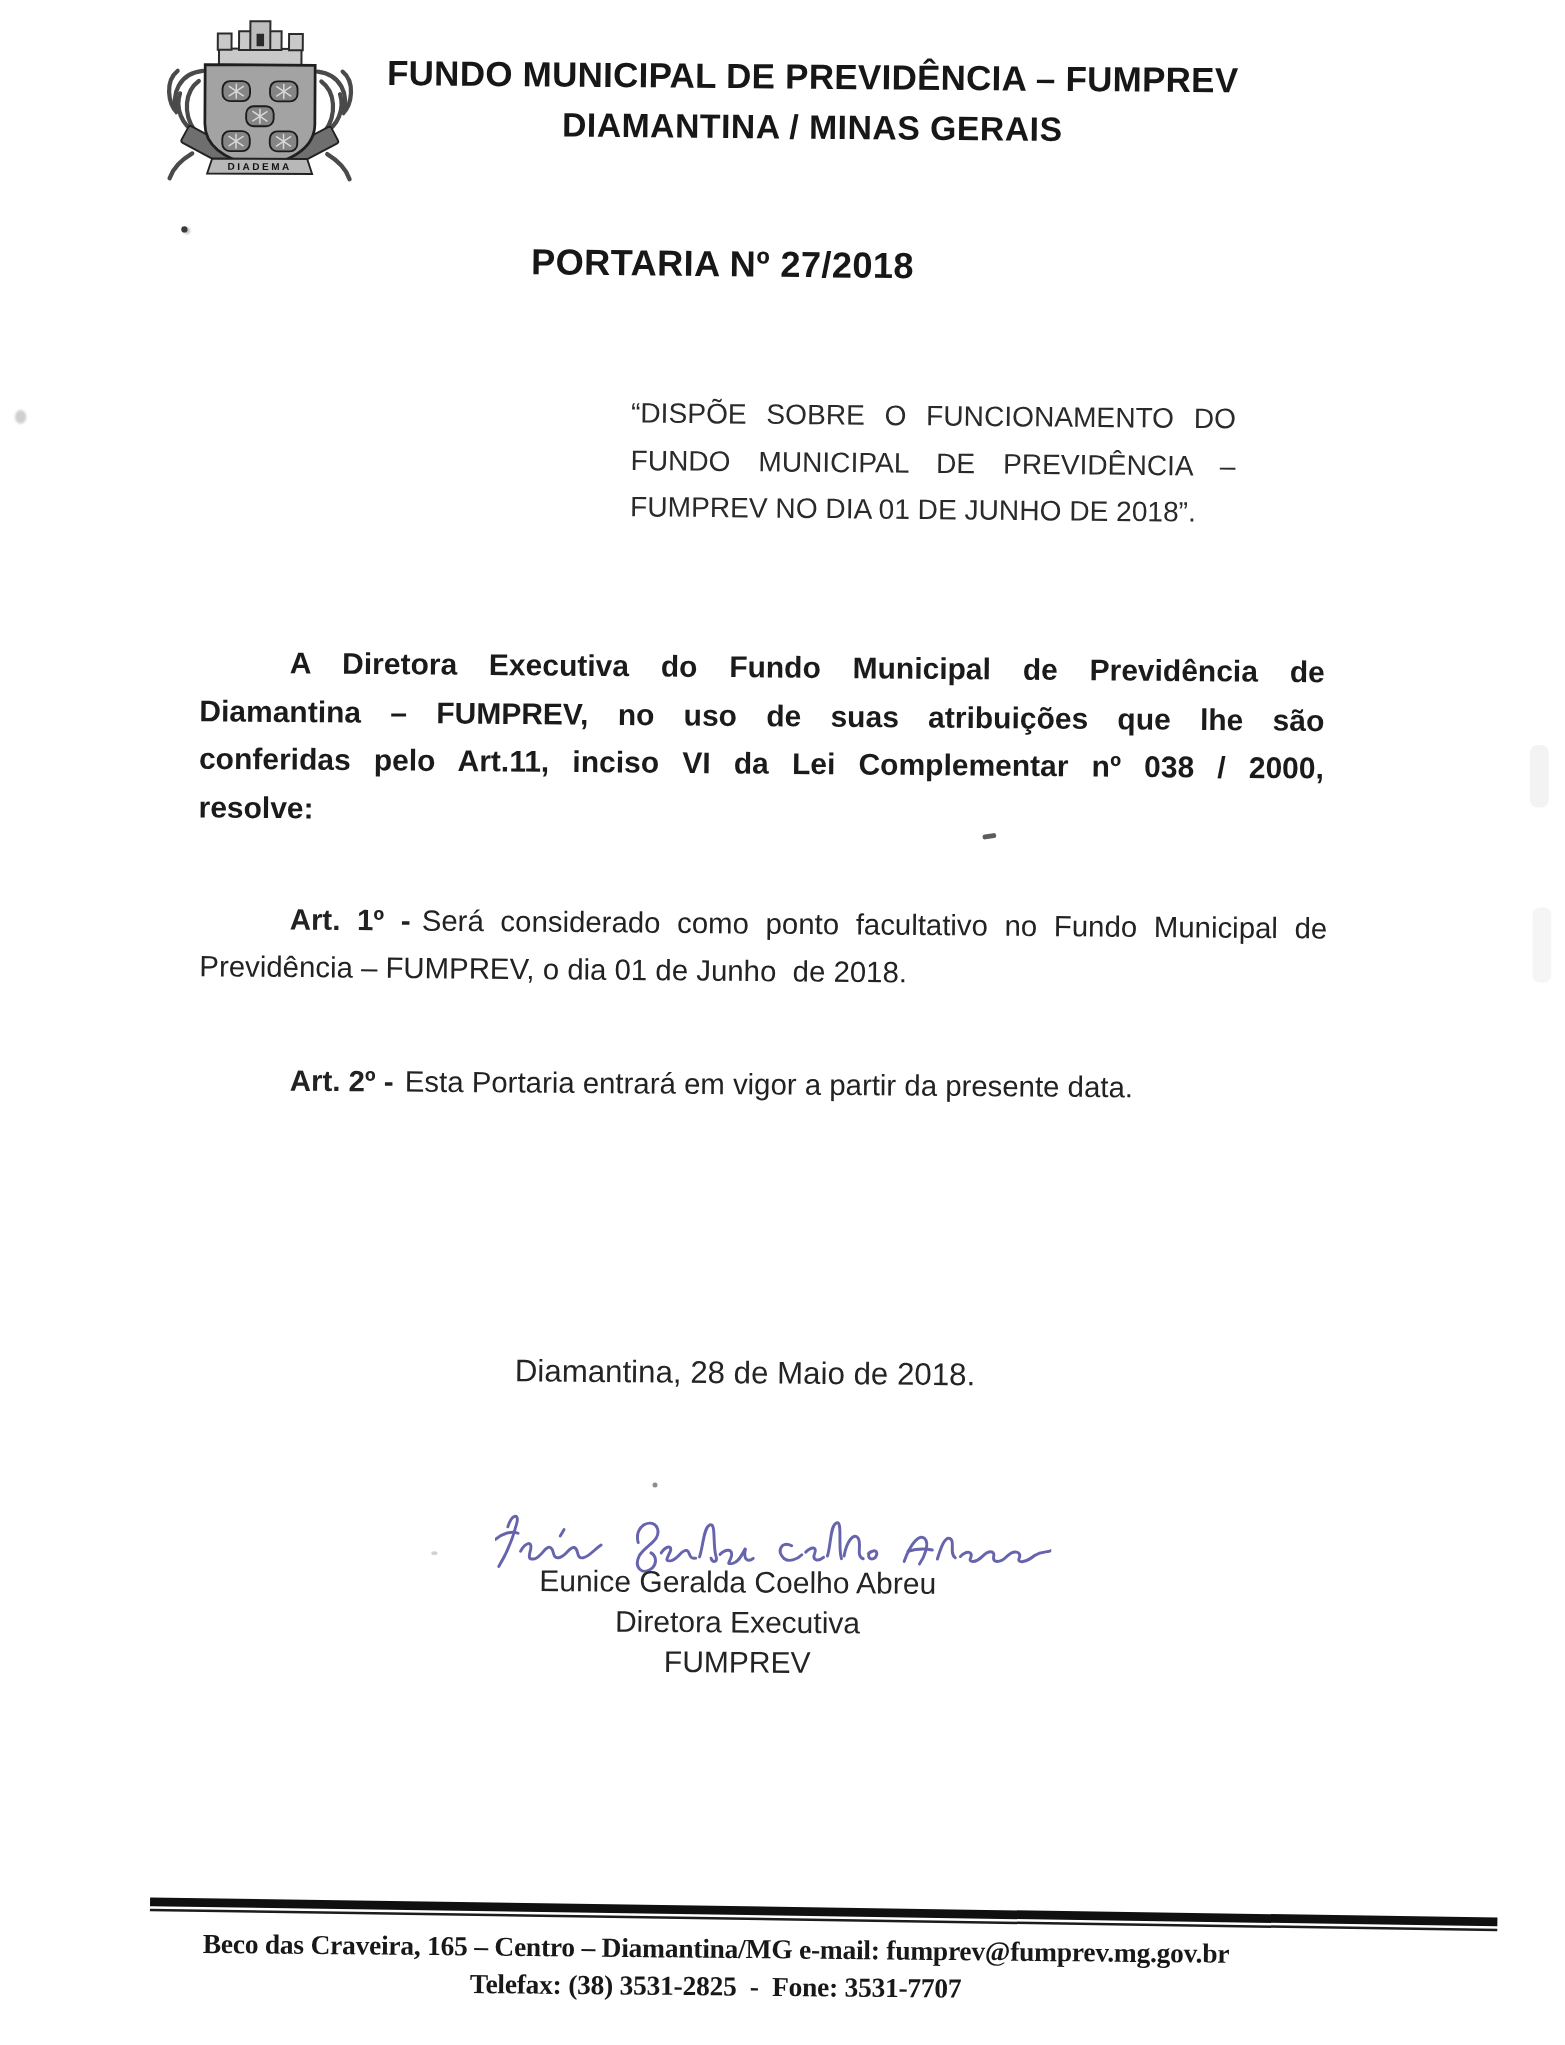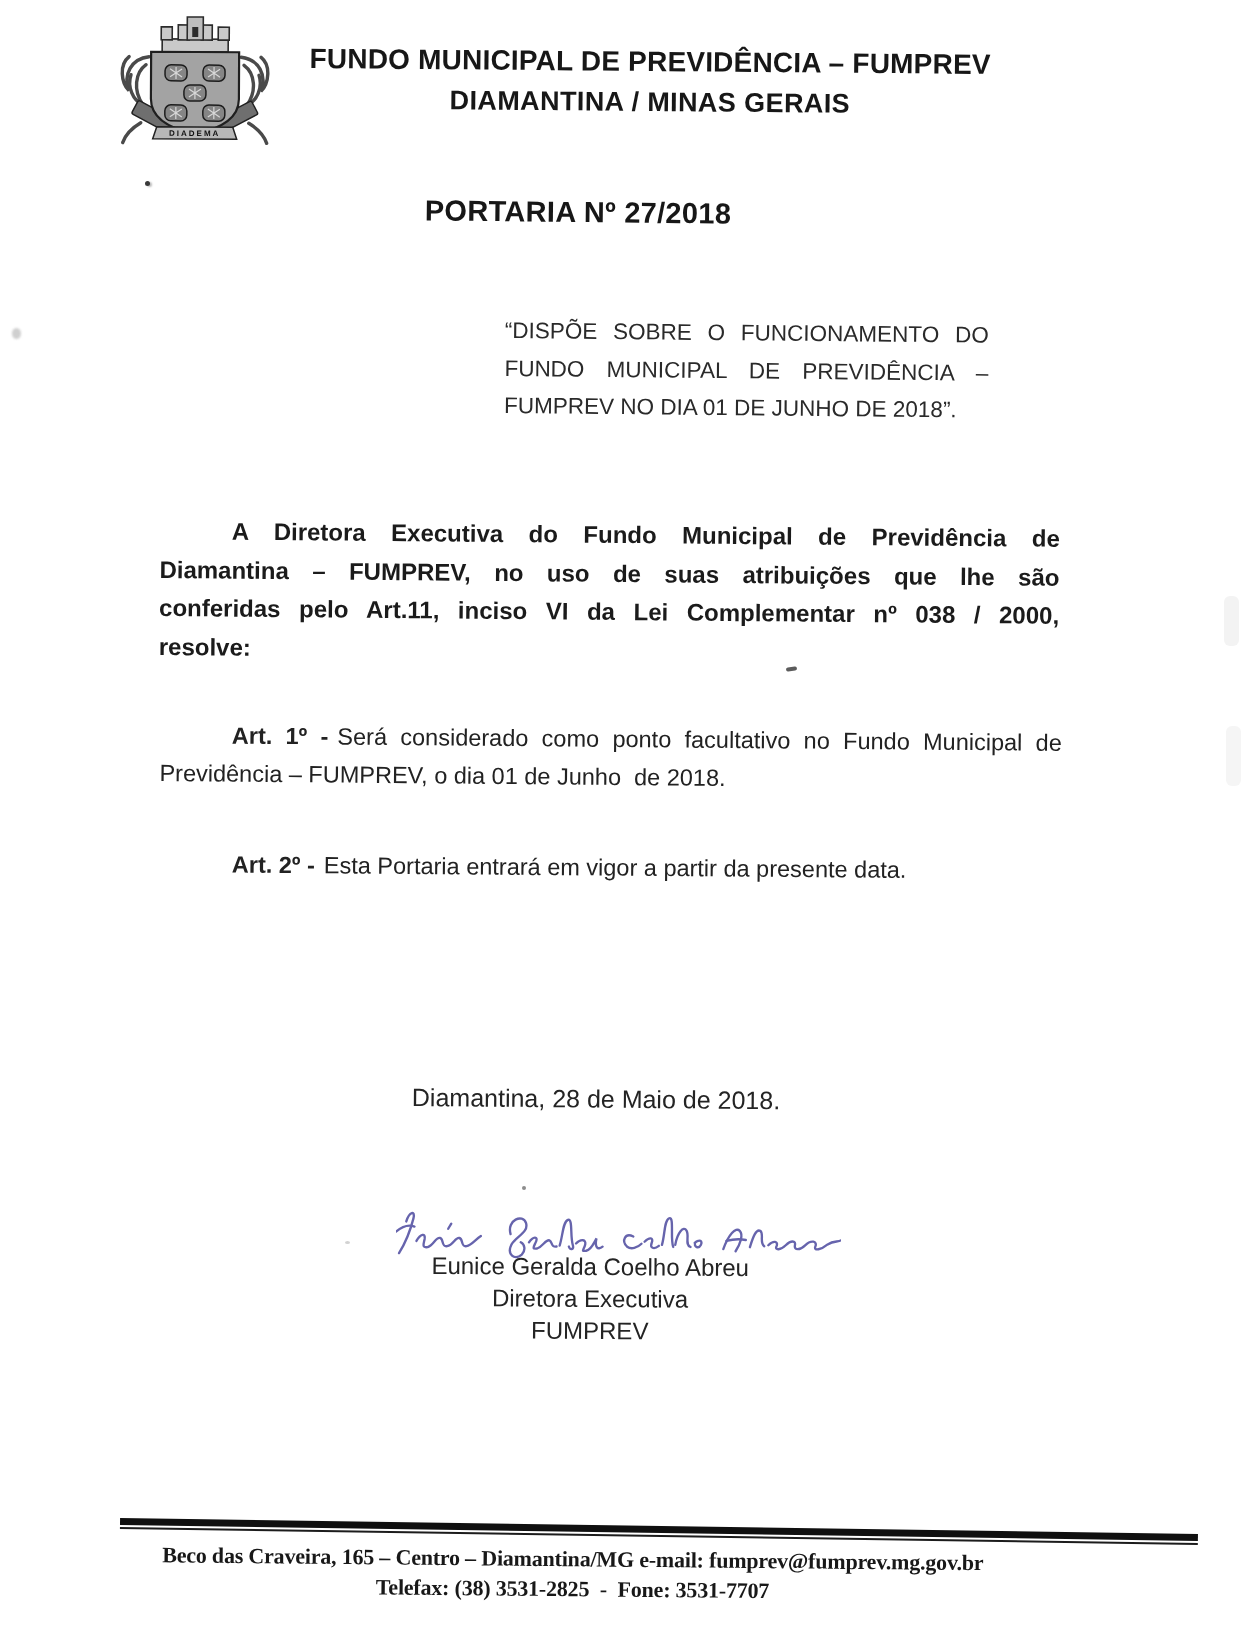--- a/index.html
+++ b/index.html
@@ -7,21 +7,21 @@
     position:relative;
     width:1252px;height:1636px;
     background:#ffffff;
     overflow:hidden;
     font-family:"Liberation Sans", sans-serif;
     color:#1e1e1e;
   }
   .abs{position:absolute;}
 
   
-  .crest{left:115px;top:13px;width:160px;height:134px;transform:rotate(.3deg);text-decoration:underline;}
+  .crest{left:128px;top:13px;width:160px;height:134px;transform:rotate(.3deg);text-decoration:underline;}
   .header-text{
     left:300px;top:46px;width:700px;text-align:center;
     font-weight:bold;color:#171717;
     transform:rotate(.5deg);
   }
   .header-line1{font-size:28px;letter-spacing:.2px;}
   .header-line2{font-size:27px;margin-top:9px;letter-spacing:.4px;}
 
   
   .doc-title{

